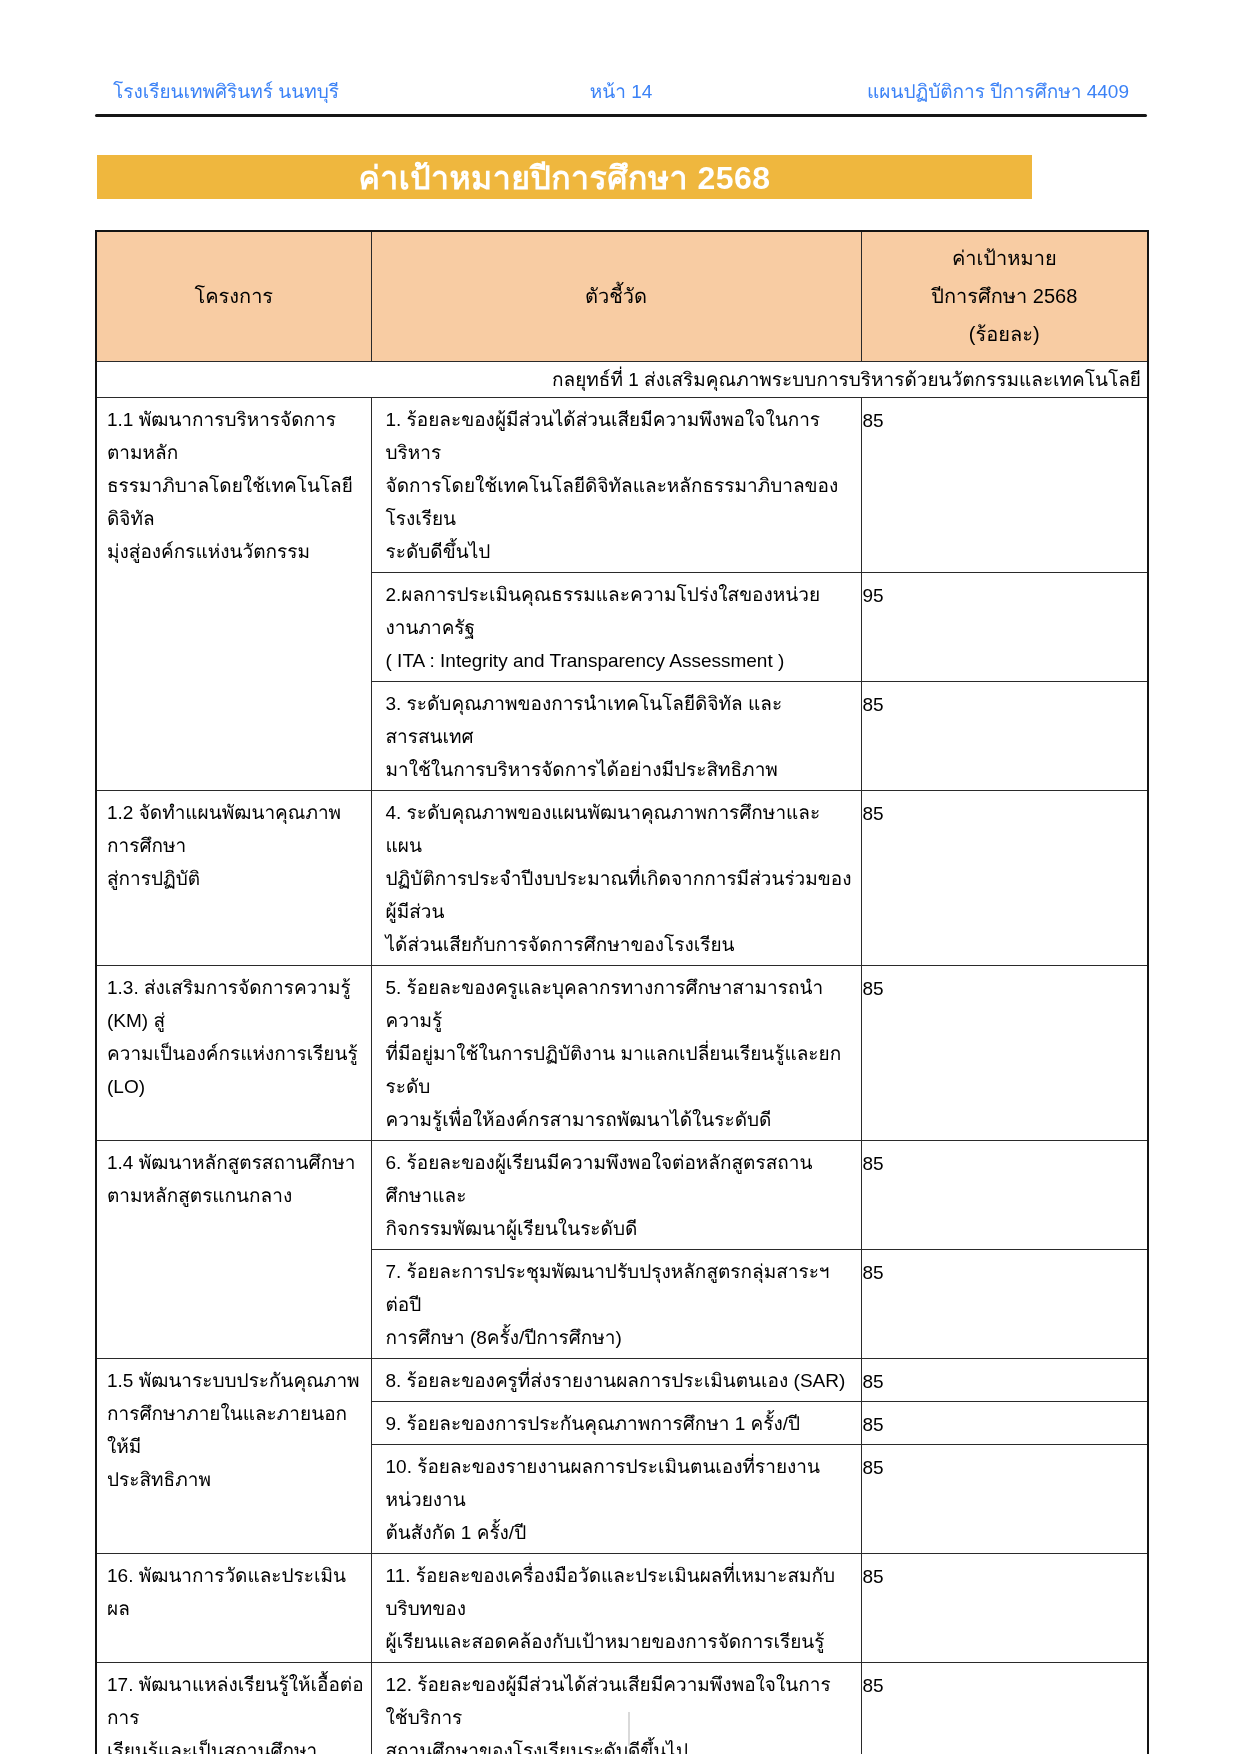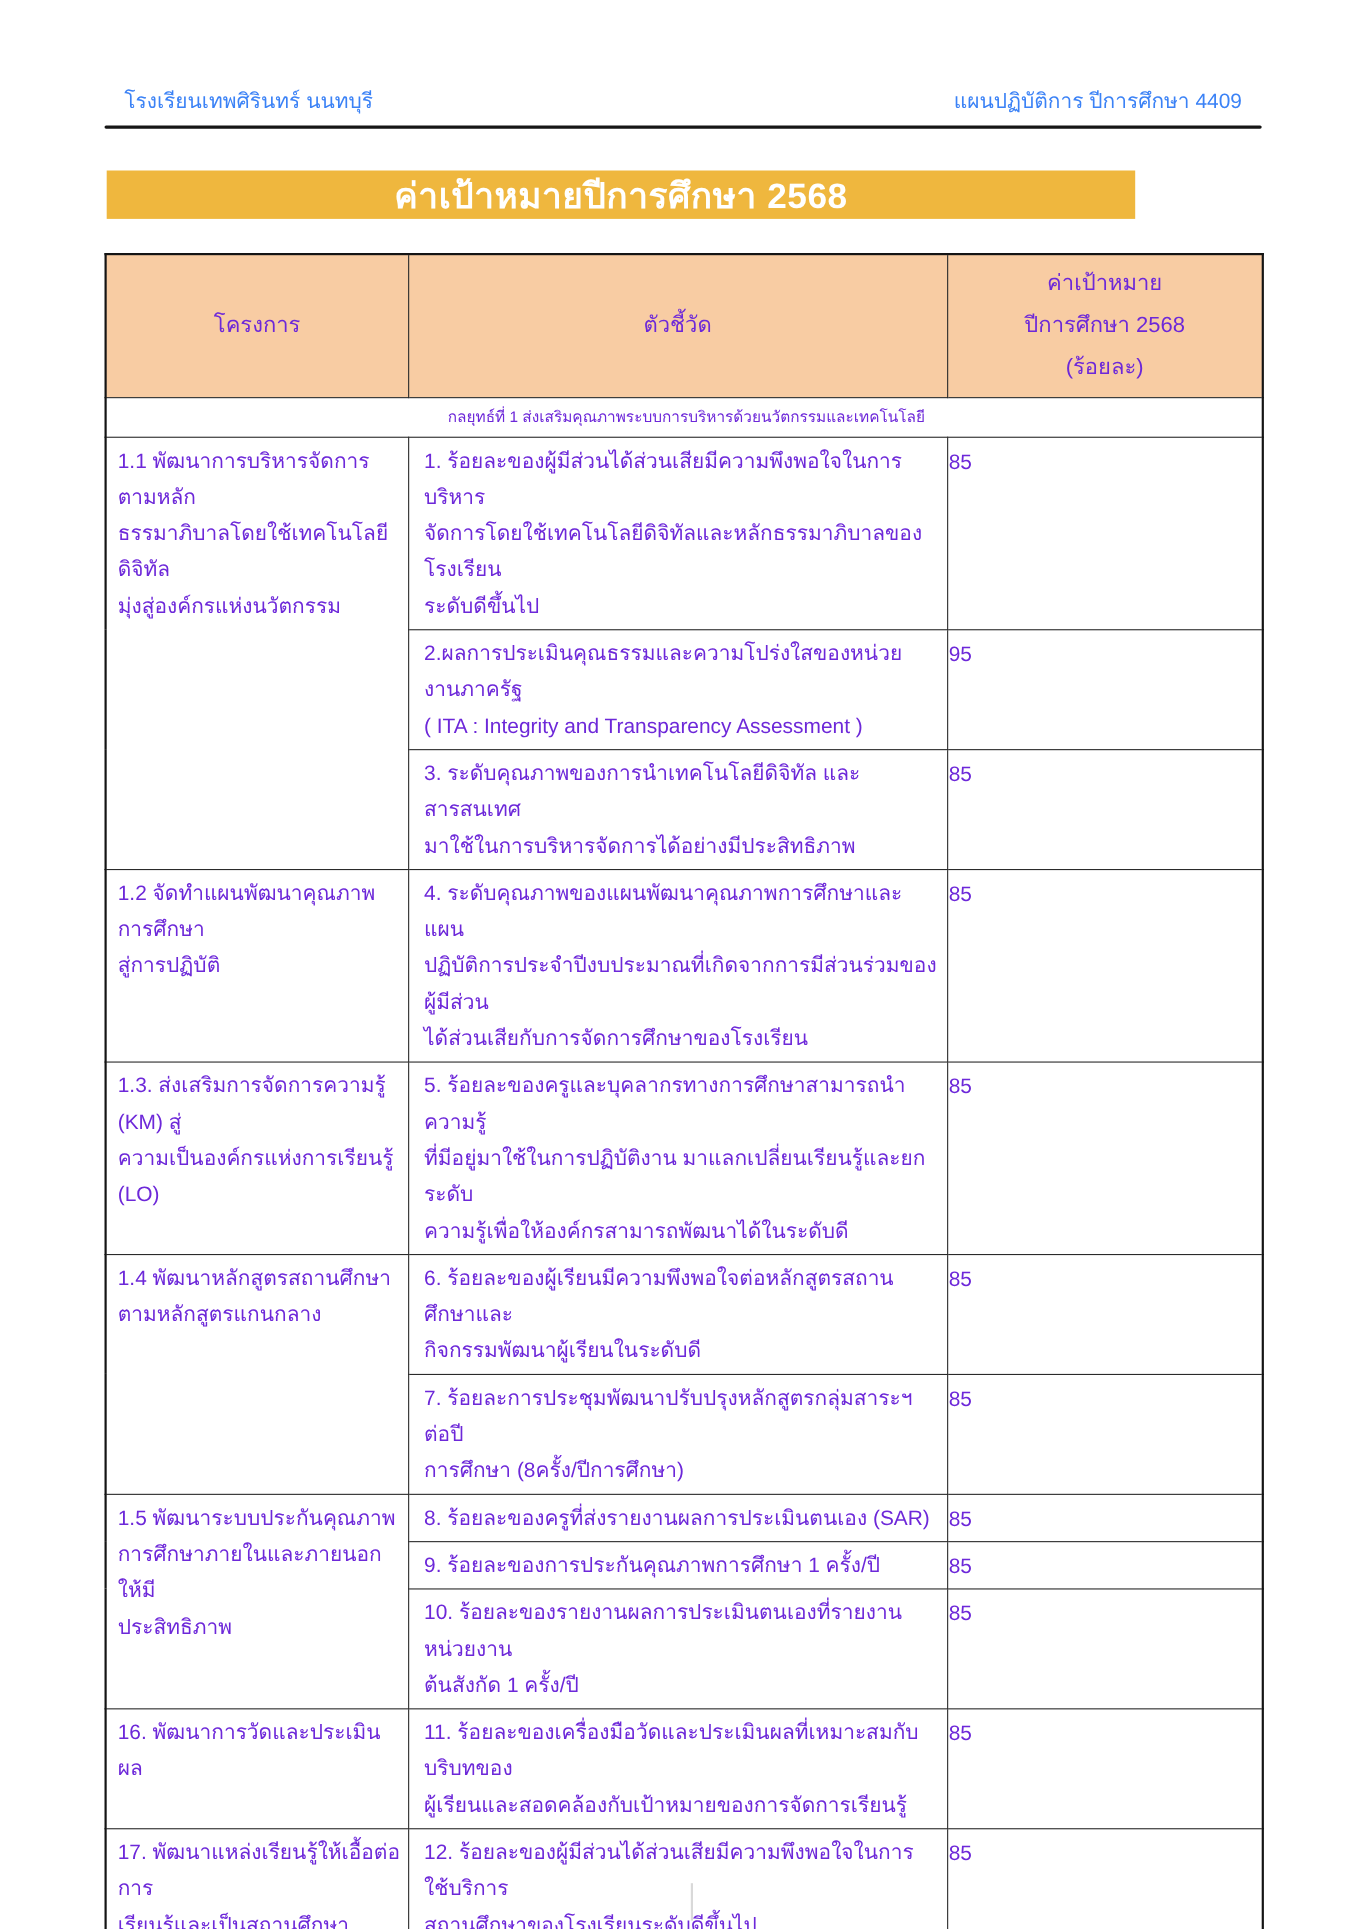--- a/index.html
+++ b/index.html
@@ -40,32 +40,32 @@
   table.targets{
     position:absolute;left:95px;top:230px;width:1052px;
     border-collapse:collapse;table-layout:fixed;
     border:2px solid #141414;
   }
   table.targets col.c1{width:275px;}
   table.targets col.c2{width:490px;}
   table.targets col.c3{width:287px;}
   table.targets th, table.targets td{
     border:1px solid var(--border);
-    font-size:19px;color:#6d28d9;
+    font-size:19px;color:#000000;
   }
   tr.head-row th{
     background:var(--thead-bg);
     height:130px;
     font-weight:normal;
     text-align:center;vertical-align:middle;
     white-space:pre-line;line-height:38px;font-size:20px;
   }
   tr.strategy-row td{
     height:36px;padding:2px 6px 2px 10px;
-    vertical-align:middle;text-align:center;font-size:14px;
+    vertical-align:middle;text-align:right;font-size:19px;
   }
   td.project-cell{
     vertical-align:top;text-align:left;
     padding:5px 6px 4px 10px;
     white-space:pre-line;line-height:33px;margin-top:10px;
   }
   td.indicator-cell{
     vertical-align:top;text-align:left;
     padding:5px 8px 4px 14px;
     white-space:pre-line;line-height:33px;
@@ -81,20 +81,21 @@
   .scan-artifact{
     position:absolute;left:628px;top:1712px;width:2px;height:34px;
     background:#d9d9d9;
   }
 </style>
 </head>
 <body>
 
 <div class="doc-header">
   <span class="school">โรงเรียนเทพศิรินทร์ นนทบุรี</span>
+  <span class="pageno">หน้า 14</span>
   <span class="plan">แผนปฏิบัติการ ปีการศึกษา 4409</span>
 </div>
 <div class="header-rule"></div>
 
 <div class="banner">
   <span class="banner-title">ค่าเป้าหมายปีการศึกษา 2568</span>
 </div>
 
 <table class="targets">
   <colgroup>

